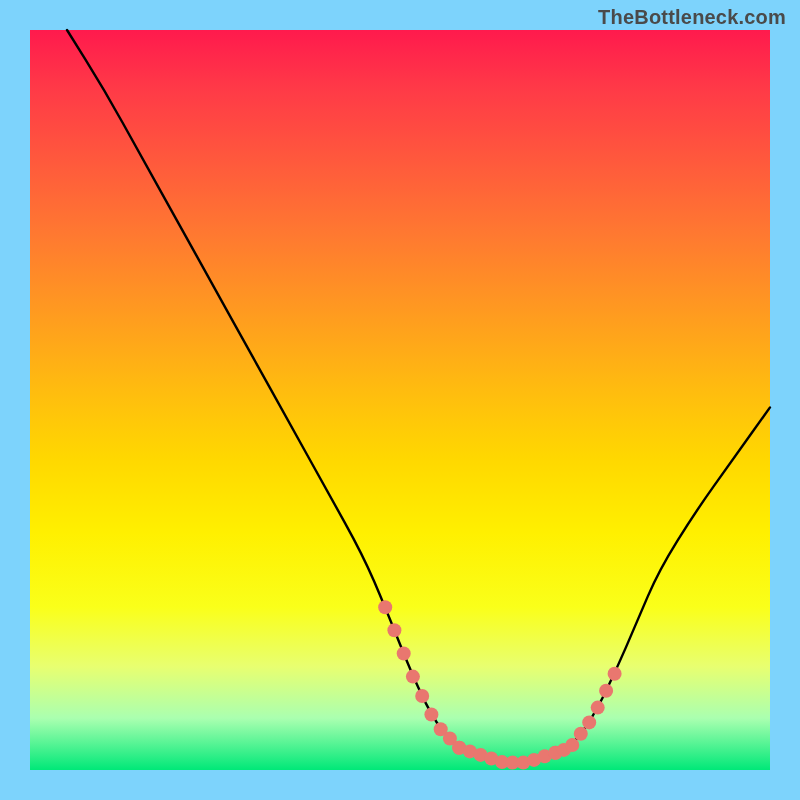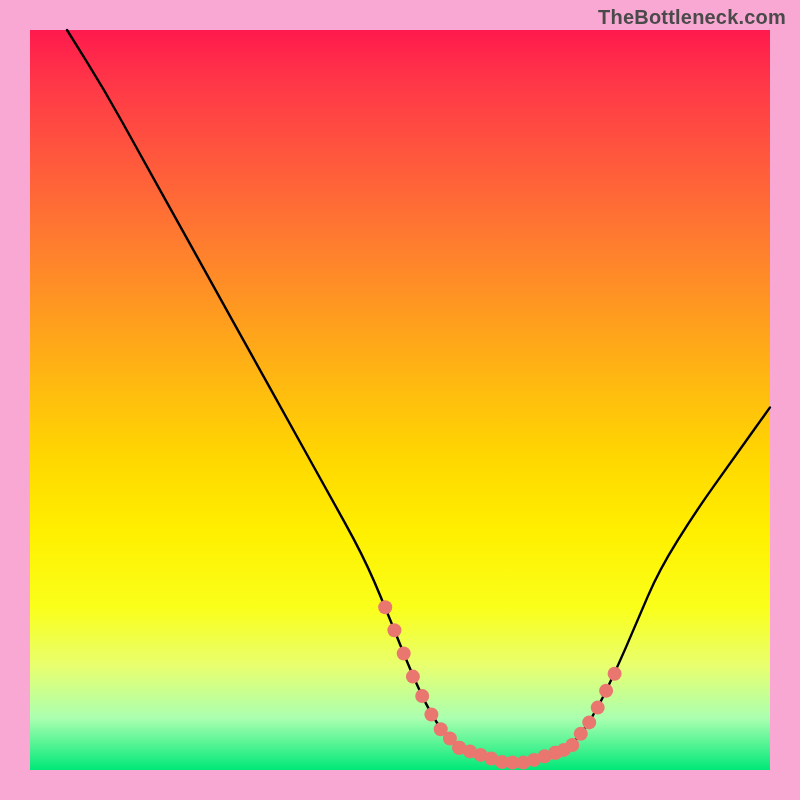--- a/index.html
+++ b/index.html
@@ -10,21 +10,21 @@
     background: #000000;
     overflow: hidden;
     font-family: Arial, Helvetica, sans-serif;
   }
   .frame {
     position: absolute;
     left: 0;
     top: 0;
     width: 800px;
     height: 800px;
-    background: #f9a8d4;
+    background: #7dd3fc;
   }
   .plot {
     position: absolute;
     left: 30px;
     top: 30px;
     width: 740px;
     height: 740px;
     background: linear-gradient(to bottom,
       #ff1a4d 0%,
       #ff3a47 8%,

